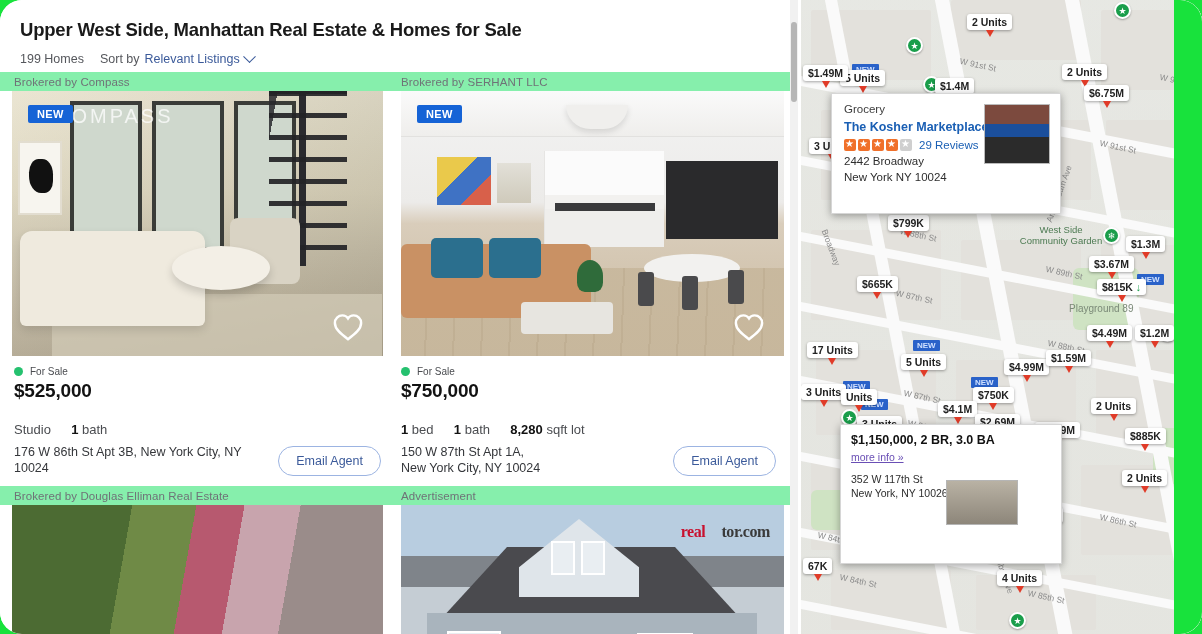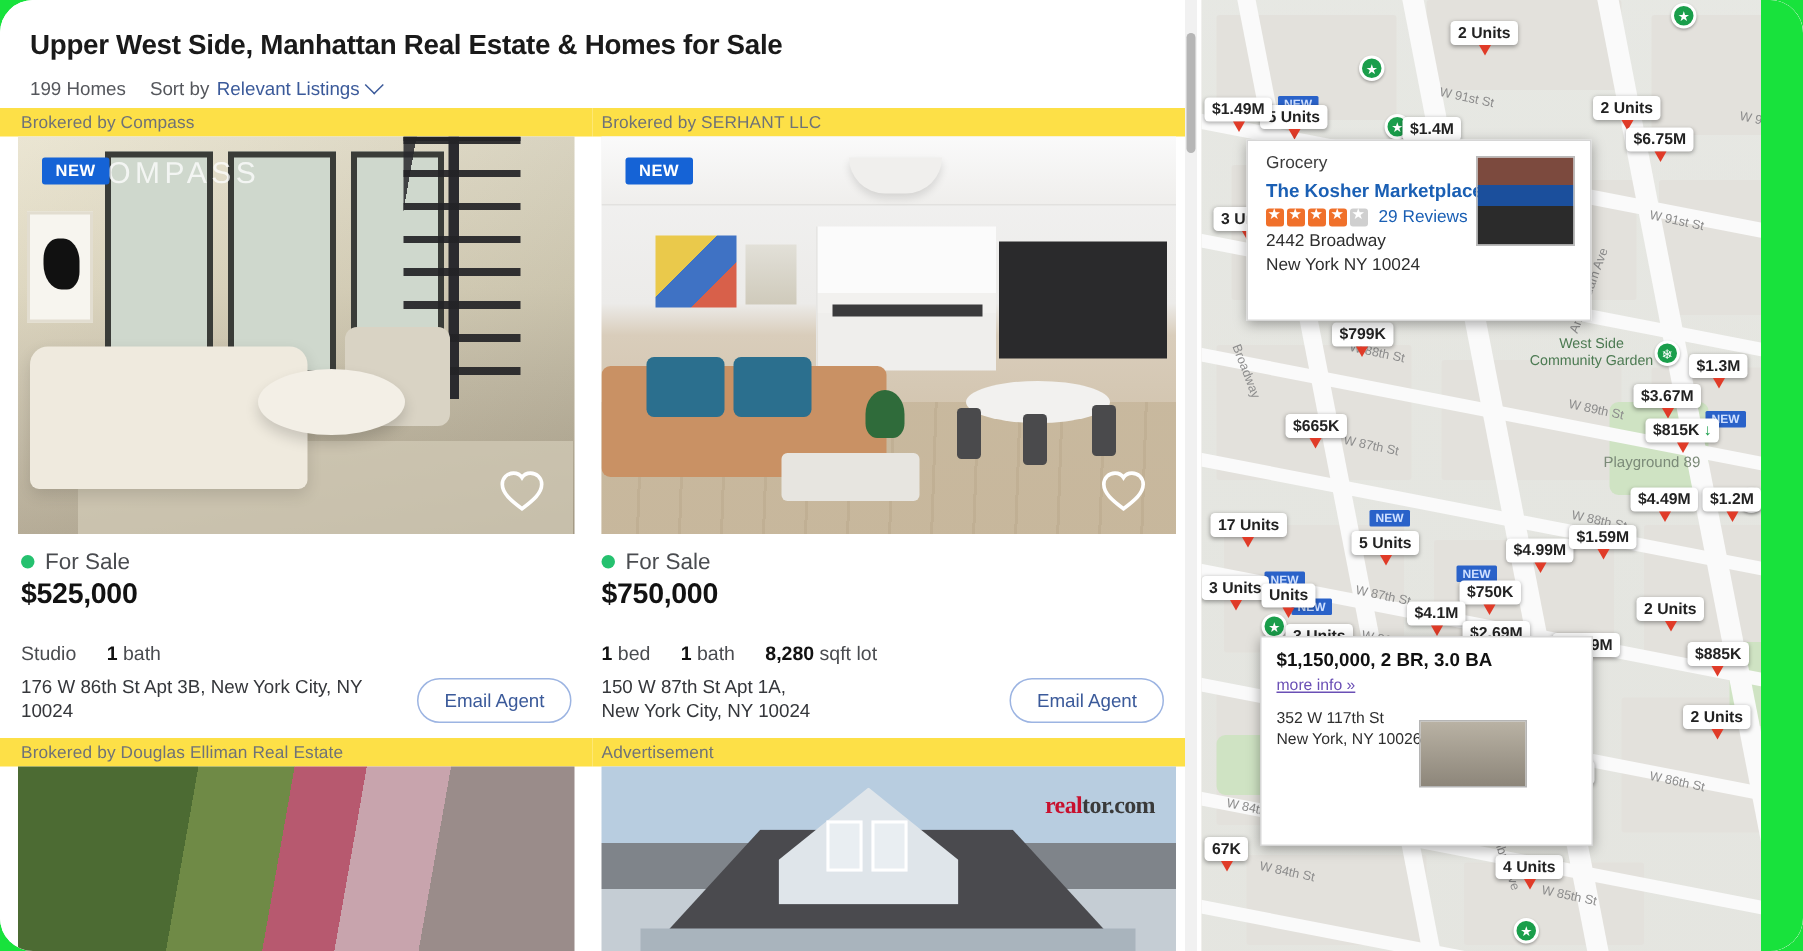--- a/index.html
+++ b/index.html
@@ -43,21 +43,21 @@
     border-right: 1.6px solid #3b5a9a; border-bottom: 1.6px solid #3b5a9a;
     transform: rotate(45deg) translate(-2px,-2px);
   }
   .cards-grid {
     position: absolute; left: 0; top: 72px; width: 790px;
     display: flex; flex-wrap: wrap;
   }
   .card { width: 395px; }
   .brokered {
     font-size: 11.5px; color: #6f7277; padding: 4px 0 3px 14px;
-    background: #fde047; letter-spacing: 0.1px;
+    background: #86efac; letter-spacing: 0.1px;
   }
   .card-right .brokered { padding-left: 6px; }
   .photo {
     position: relative; height: 265px; margin: 0 12px; overflow: hidden;
   }
   .card-right .photo { margin: 0 6px 0 6px; }
   .photo.livingroom {
     background:
       linear-gradient(135deg, rgba(255,255,255,0.15), rgba(0,0,0,0.12)),
       linear-gradient(180deg,#e7e1cb 0%,#ded6bc 38%,#cfc6ae 60%,#b9ae96 100%);
@@ -199,21 +199,21 @@
   }
   .house-win{
     position:absolute; background:#e9eef2; border:2px solid #fff;
   }
   .realtor-logo{
     position:absolute; right:14px; top:18px;
     font-size:16px; font-weight:bold; letter-spacing:-0.4px;
     font-family:"Liberation Serif", serif;
   }
   .realtor-logo .red{ color:#c8102e; }
-  .realtor-logo .dark{ color:#3a3a3a; }
+  .realtor-logo .dark{ color:#3a3a3a;padding-left:16px; }
   .new-badge {
     position: absolute; left: 16px; top: 14px;
     background: #1563d6; color: #fff;
     font-size: 11px; font-weight: bold; letter-spacing: .4px;
     padding: 3px 9px; border-radius: 2px;
   }
   .compass-wm {
     position: absolute; left: 42px; top: 14px;
     font-size: 20px; letter-spacing: 3px; color: rgba(255,255,255,.75);
     font-weight: 300;
@@ -221,21 +221,21 @@
   .heart {
     position: absolute; right: 20px; bottom: 14px;
     width: 30px; height: 30px;
   }
   .card-body {
     padding: 10px 14px 10px 14px; background: #fff;
   }
   .card-right .card-body { padding-left: 6px; }
   .status-row { display: flex; align-items: center; gap: 7px; }
   .dot { width: 9px; height: 9px; border-radius: 50%; background: #25c16f; }
-  .status-text { font-size: 15px; color: #4a4c50; }
+  .status-text { font-size: 10px; color: #4a4c50; }
   .price {
     font-size: 19px; font-weight: bold; color: #121212; margin-top: 3px;
     letter-spacing: -0.2px;
   }
   .facts { font-size: 13px; color: #4a4c50; margin-top: 20px; }
   .facts b { color: #121212; font-weight: bold; }
   .facts .sp { display: inline-block; width: 13px; }
   .addr-row {
     display: flex; align-items: flex-end; justify-content: space-between;
     margin-top: 7px;

